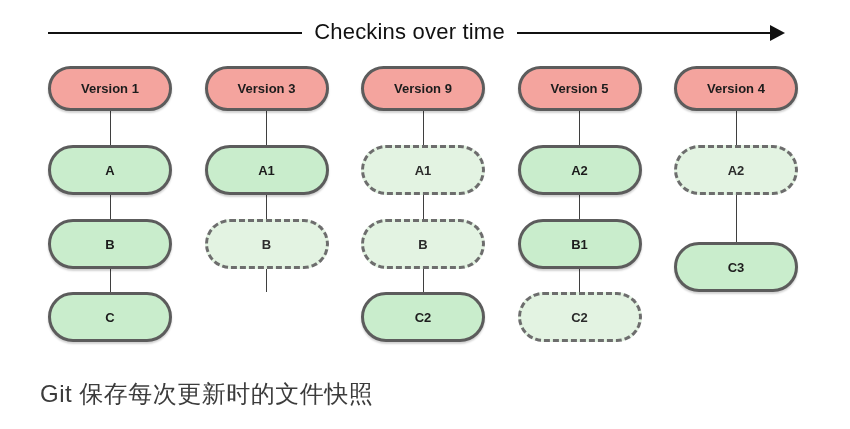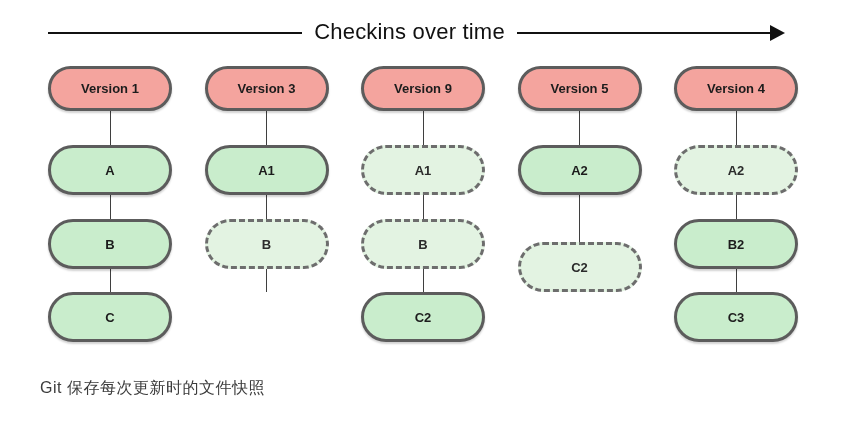--- a/index.html
+++ b/index.html
@@ -116,21 +116,21 @@
     background: #e3f3e2;
     border: 3px dashed #6d6d6d;
     color: #2b2b2b;
   }
 
   
   .caption {
     position: absolute;
     left: 40px;
     top: 378px;
-    font-size: 16px;
+    font-size: 24px;
     color: #3c3c3c;
     font-family: "Liberation Sans", sans-serif;
     white-space: nowrap;
     letter-spacing: 0.5px;
   }
 </style>
 </head>
 <body>
 
 <div id="figure">
@@ -167,29 +167,29 @@
         <div class="connector conn-2"></div>
         <div class="node dashed">B</div>
         <div class="connector conn-3"></div>
         <div class="node solid">C2</div>
       </div>
       <div class="column">
         <div class="node version">Version 5</div>
         <div class="connector conn-1"></div>
         <div class="node solid">A2</div>
         <div class="connector conn-2"></div>
+        <div class="node solid">B1</div>
         <div class="connector conn-3"></div>
         <div class="node dashed">C2</div>
       </div>
       <div class="column">
         <div class="node version">Version 4</div>
         <div class="connector conn-1"></div>
         <div class="node dashed">A2</div>
         <div class="connector conn-2"></div>
-        <div class="node solid">B2</div>
         <div class="connector conn-3"></div>
         <div class="node solid">C3</div>
       </div>
     </div>
 
   <div class="caption">Git 保存每次更新时的文件快照</div>
 
 </div>
 
 </body></html>

